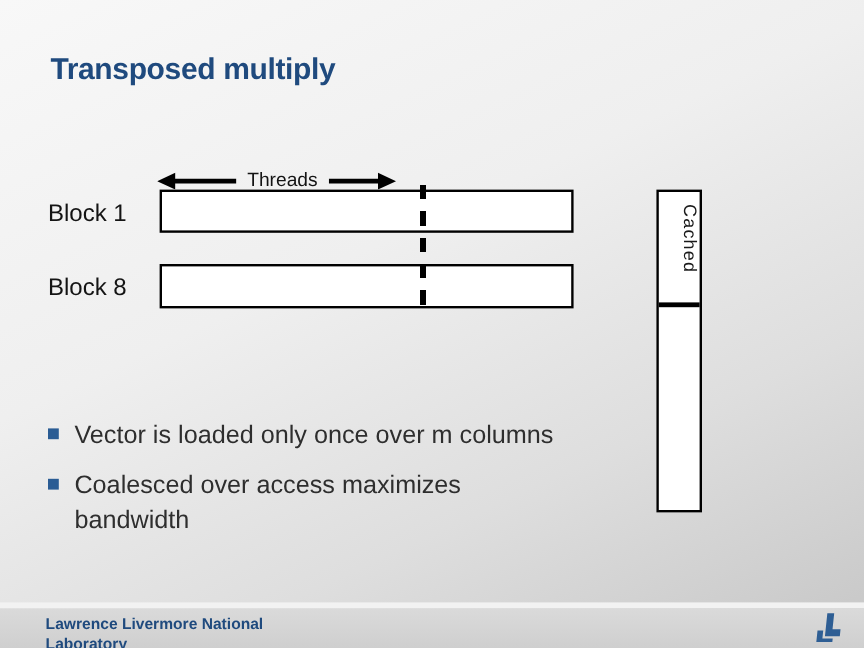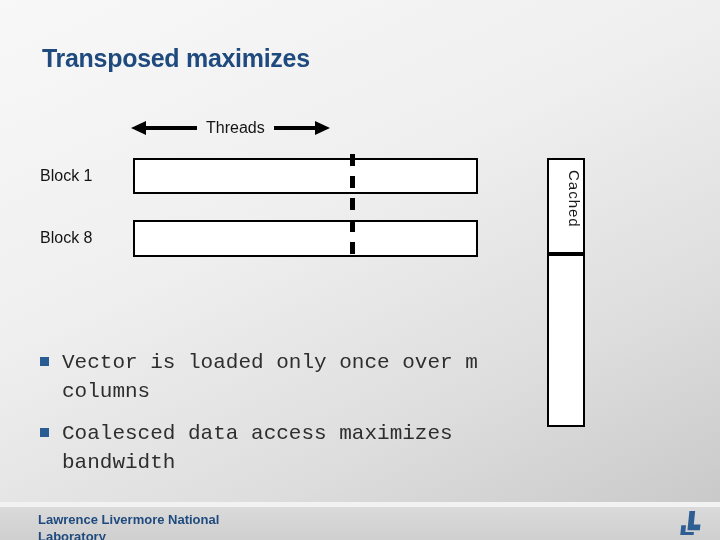--- a/index.html
+++ b/index.html
@@ -6,31 +6,31 @@
   .slide{
     position:relative;width:720px;height:540px;overflow:hidden;
     font-family:"Liberation Sans","DejaVu Sans",sans-serif;
     background:linear-gradient(155deg,#f8f8f8 0%,#efefef 40%,#dedede 70%,#c6c6c6 100%);
   }
   .title{
     position:absolute;left:42px;top:44px;
     font-size:25px;font-weight:bold;color:#1f4a7e;letter-spacing:-0.3px;
   }
   .threads-row{
-    position:absolute;left:131px;top:119px;height:18px;
+    position:absolute;left:131px;top:142px;height:18px;
     display:flex;align-items:center;text-align:center;
   }
   .threads-label{font-size:16px;color:#141414;margin:0 9px;white-space:nowrap;}
   .rect{
     position:absolute;left:133px;width:345px;background:#fff;
     border:2px solid #000;box-sizing:border-box;
   }
   .rect.r1{top:158px;height:36px;}
   .rect.r2{top:220px;height:37px;}
-  .block-label{position:absolute;left:40px;font-size:16px;color:#141414;}
+  .block-label{position:absolute;left:40px;font-size:20px;color:#141414;}
   .block-label.b1{top:167px;}
   .block-label.b2{top:229px;}
   .dashed-line{
     position:absolute;left:350px;top:154px;width:5px;height:110px;
     background:repeating-linear-gradient(to bottom,#000 0 12px,transparent 12px 22px);
   }
   .cached-bar{
     position:absolute;left:547px;top:158px;width:38px;height:269px;
     background:#fff;border:2px solid #000;box-sizing:border-box;
   }
@@ -40,21 +40,21 @@
     writing-mode:vertical-rl;
     font-size:15px;color:#1a1a1a;letter-spacing:1px;
   }
   .cached-divider{
     position:absolute;left:0;top:92px;width:100%;height:4px;background:#000;
   }
   .bullets{
     position:absolute;left:40px;top:348px;width:500px;
     list-style:none;margin:0;padding:0;
   }
-  .bullets li{display:flex;margin-bottom:13px;font-family:Liberation Mono, monospace;}
+  .bullets li{display:flex;margin-bottom:13px;}
   .bullet-sq{
     flex:0 0 9px;width:9px;height:9px;background:#2a5c94;
     margin-top:9px;margin-right:13px;
   }
   .btxt{
     font-size:21px;line-height:29px;color:#2e2e2e;
     white-space:pre-line;max-width:470px;
   }
   .footer-strip{
     position:absolute;left:0;top:502px;width:100%;height:5px;background:#f2f2f2;
@@ -76,21 +76,21 @@
   .footer-ids{text-align:right;margin-right:3px;padding-top:3px;margin-top:40px;}
   .page-num{font-size:9px;font-weight:bold;color:#1f4a7e;line-height:9px;}
   .pres-id{font-size:7px;color:#1f4a7e;line-height:9px;white-space:nowrap;}
   .arrow-svg{display:block;}
 </style>
 </head>
 <body>
 
 <div class="slide">
 
-  <div class="title">Transposed maximizes</div>
+  <div class="title">Transposed multiply</div>
 
   <div class="threads-row">
     <svg class="arrow-svg" width="66" height="16" viewBox="0 0 66 16">
       <line x1="66" y1="8" x2="13" y2="8" stroke="#000" stroke-width="4"></line>
       <polygon points="15,1 0,8 15,15" fill="#000"></polygon>
     </svg>
     <span class="threads-label">Threads</span>
     <svg class="arrow-svg" width="56" height="16" viewBox="0 0 56 16">
       <line x1="0" y1="8" x2="43" y2="8" stroke="#000" stroke-width="4"></line>
       <polygon points="41,1 56,8 41,15" fill="#000"></polygon>
@@ -110,21 +110,21 @@
     <div class="cached-divider"></div>
   </div>
 
   <ul class="bullets">
     <li>
       <span class="bullet-sq"></span>
       <span class="btxt">Vector is loaded only once over m columns</span>
     </li>
     <li>
       <span class="bullet-sq"></span>
-      <span class="btxt">Coalesced data access maximizes
+      <span class="btxt">Coalesced over access maximizes
 bandwidth</span>
     </li>
   </ul>
 
   <div class="footer-strip"></div>
 
   <div class="footer">
     <div class="footer-org">Lawrence Livermore National
 Laboratory</div>
     <div class="footer-right">

